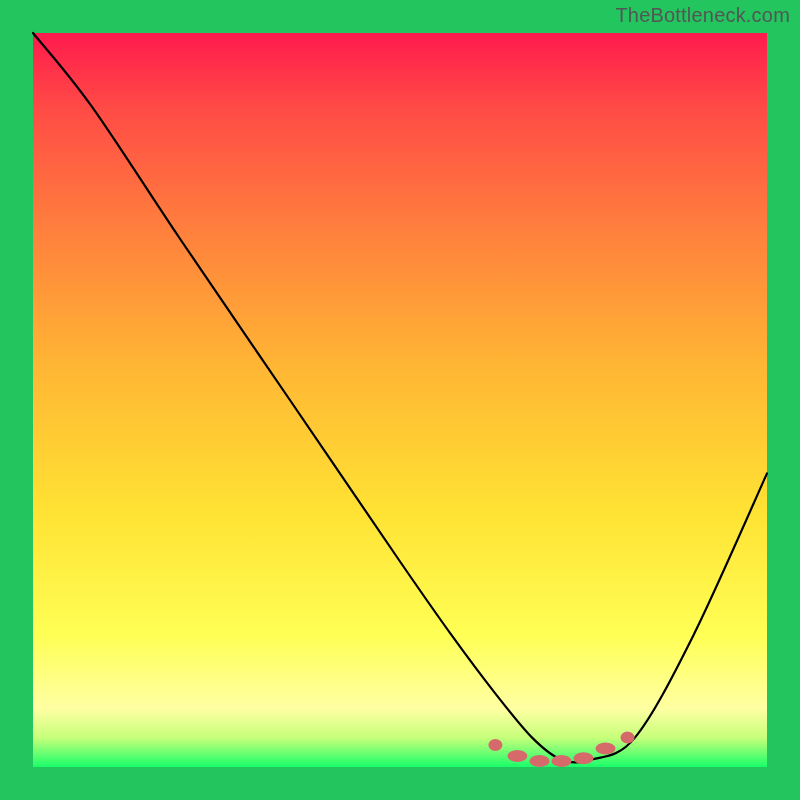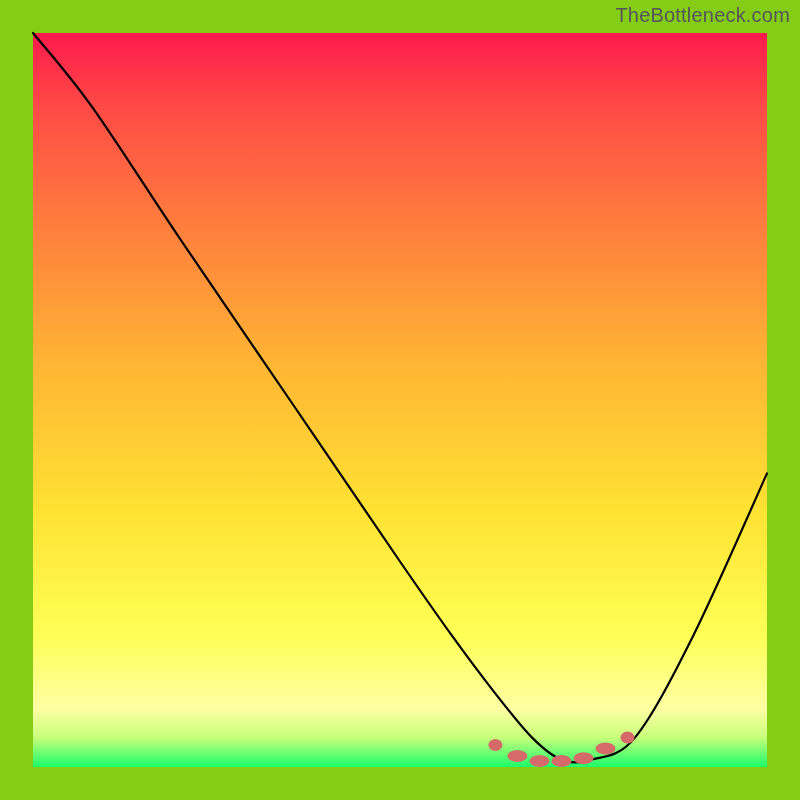--- a/index.html
+++ b/index.html
@@ -10,21 +10,21 @@
     background: #000;
     overflow: hidden;
     font-family: Arial, Helvetica, sans-serif;
   }
   .frame {
     position: absolute;
     left: 0;
     top: 0;
     width: 800px;
     height: 800px;
-    background: #84cc16;
+    background: #22c55e;
   }
   .watermark {
     position: absolute;
     top: 4px;
     right: 10px;
     color: #555;
     font-size: 20px;
     font-family: Arial, sans-serif;
     letter-spacing: 0.2px;
   }

